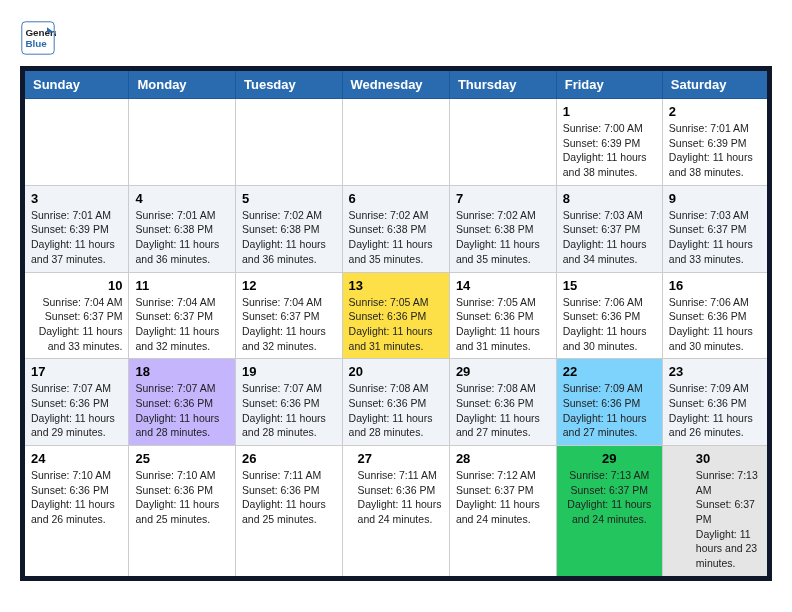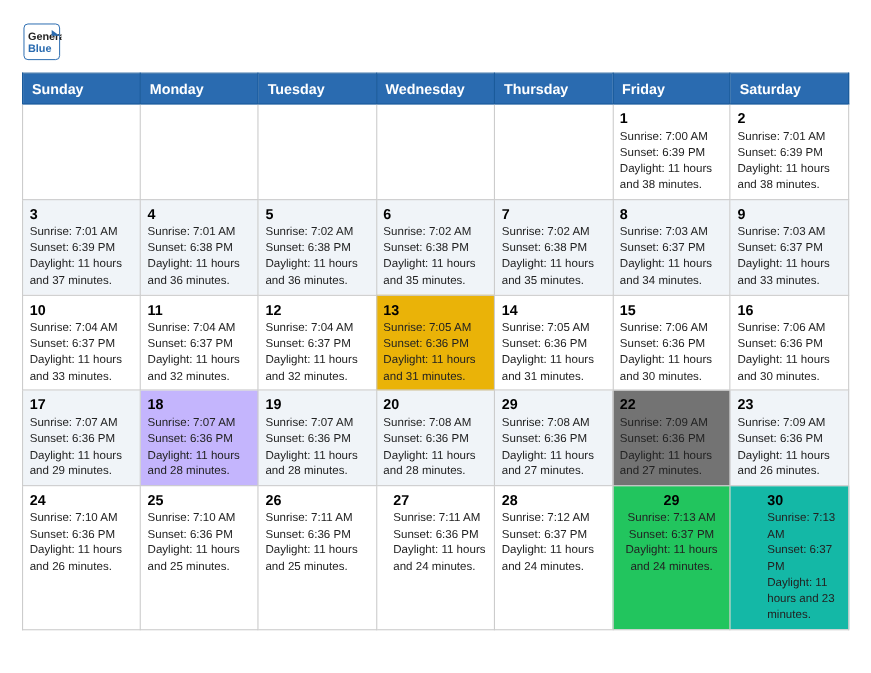--- a/index.html
+++ b/index.html
@@ -33,21 +33,21 @@
       font-weight: normal;
       color: #222;
     }
     .location-title {
       font-size: 16px;
       color: #444;
     }
     .calendar {
       width: 100%;
       border-collapse: collapse;
-      border: 1px solid #0f172a;
+      border: 5px solid #0f172a;
     }
     .calendar th {
       background: #2a6bb0;
       color: #fff;
       font-size: 13px;
       font-weight: bold;
       padding: 6px 8px;
       text-align: left;
       border: 1px solid #1a5a9a;
     }
@@ -169,39 +169,39 @@
 Daylight: 11 hours and 34 minutes.</div>
         </td>
         <td style="background: rgb(240, 244, 248);">
           <span class="day-num">9</span>
           <div class="day-info" style="white-space: pre-line;">Sunrise: 7:03 AM
 Sunset: 6:37 PM
 Daylight: 11 hours and 33 minutes.</div>
         </td>
       </tr>
       <tr>
-        <td style="background: rgb(255, 255, 255);">
+        <td style="background: rgb(255, 255, 255); text-align: right;">
           <span class="day-num">10</span>
           <div class="day-info" style="white-space: pre-line;">Sunrise: 7:04 AM
 Sunset: 6:37 PM
 Daylight: 11 hours and 33 minutes.</div>
         </td>
         <td style="background: rgb(255, 255, 255);">
           <span class="day-num">11</span>
           <div class="day-info" style="white-space: pre-line;">Sunrise: 7:04 AM
 Sunset: 6:37 PM
 Daylight: 11 hours and 32 minutes.</div>
         </td>
         <td style="background: rgb(255, 255, 255);">
           <span class="day-num">12</span>
           <div class="day-info" style="white-space: pre-line;">Sunrise: 7:04 AM
 Sunset: 6:37 PM
 Daylight: 11 hours and 32 minutes.</div>
         </td>
-        <td style="background: #eab308;">
+        <td style="background: #fde047;">
           <span class="day-num">13</span>
           <div class="day-info" style="white-space: pre-line;">Sunrise: 7:05 AM
 Sunset: 6:36 PM
 Daylight: 11 hours and 31 minutes.</div>
         </td>
         <td style="background: rgb(255, 255, 255);">
           <span class="day-num">14</span>
           <div class="day-info" style="white-space: pre-line;">Sunrise: 7:05 AM
 Sunset: 6:36 PM
 Daylight: 11 hours and 31 minutes.</div>
@@ -243,21 +243,21 @@
           <div class="day-info" style="white-space: pre-line;">Sunrise: 7:08 AM
 Sunset: 6:36 PM
 Daylight: 11 hours and 28 minutes.</div>
         </td>
         <td style="background: rgb(240, 244, 248);">
           <span class="day-num">29</span>
           <div class="day-info" style="white-space: pre-line;">Sunrise: 7:08 AM
 Sunset: 6:36 PM
 Daylight: 11 hours and 27 minutes.</div>
         </td>
-        <td style="background: #737373;">
+        <td style="background: #7dd3fc;">
           <span class="day-num">22</span>
           <div class="day-info" style="white-space: pre-line;">Sunrise: 7:09 AM
 Sunset: 6:36 PM
 Daylight: 11 hours and 27 minutes.</div>
         </td>
         <td style="background: rgb(240, 244, 248);">
           <span class="day-num">23</span>
           <div class="day-info" style="white-space: pre-line;">Sunrise: 7:09 AM
 Sunset: 6:36 PM
 Daylight: 11 hours and 26 minutes.</div>
@@ -293,21 +293,21 @@
           <div class="day-info" style="white-space: pre-line;">Sunrise: 7:12 AM
 Sunset: 6:37 PM
 Daylight: 11 hours and 24 minutes.</div>
         </td>
         <td style="background: #22c55e; text-align: center;">
           <span class="day-num">29</span>
           <div class="day-info" style="white-space: pre-line;">Sunrise: 7:13 AM
 Sunset: 6:37 PM
 Daylight: 11 hours and 24 minutes.</div>
         </td>
-        <td style="background: #14b8a6; padding-left: 33px;">
+        <td style="background: #e5e5e5; padding-left: 33px;">
           <span class="day-num">30</span>
           <div class="day-info" style="white-space: pre-line;">Sunrise: 7:13 AM
 Sunset: 6:37 PM
 Daylight: 11 hours and 23 minutes.</div>
         </td>
       </tr>
     </tbody>
 </table>
 
 </body></html>

